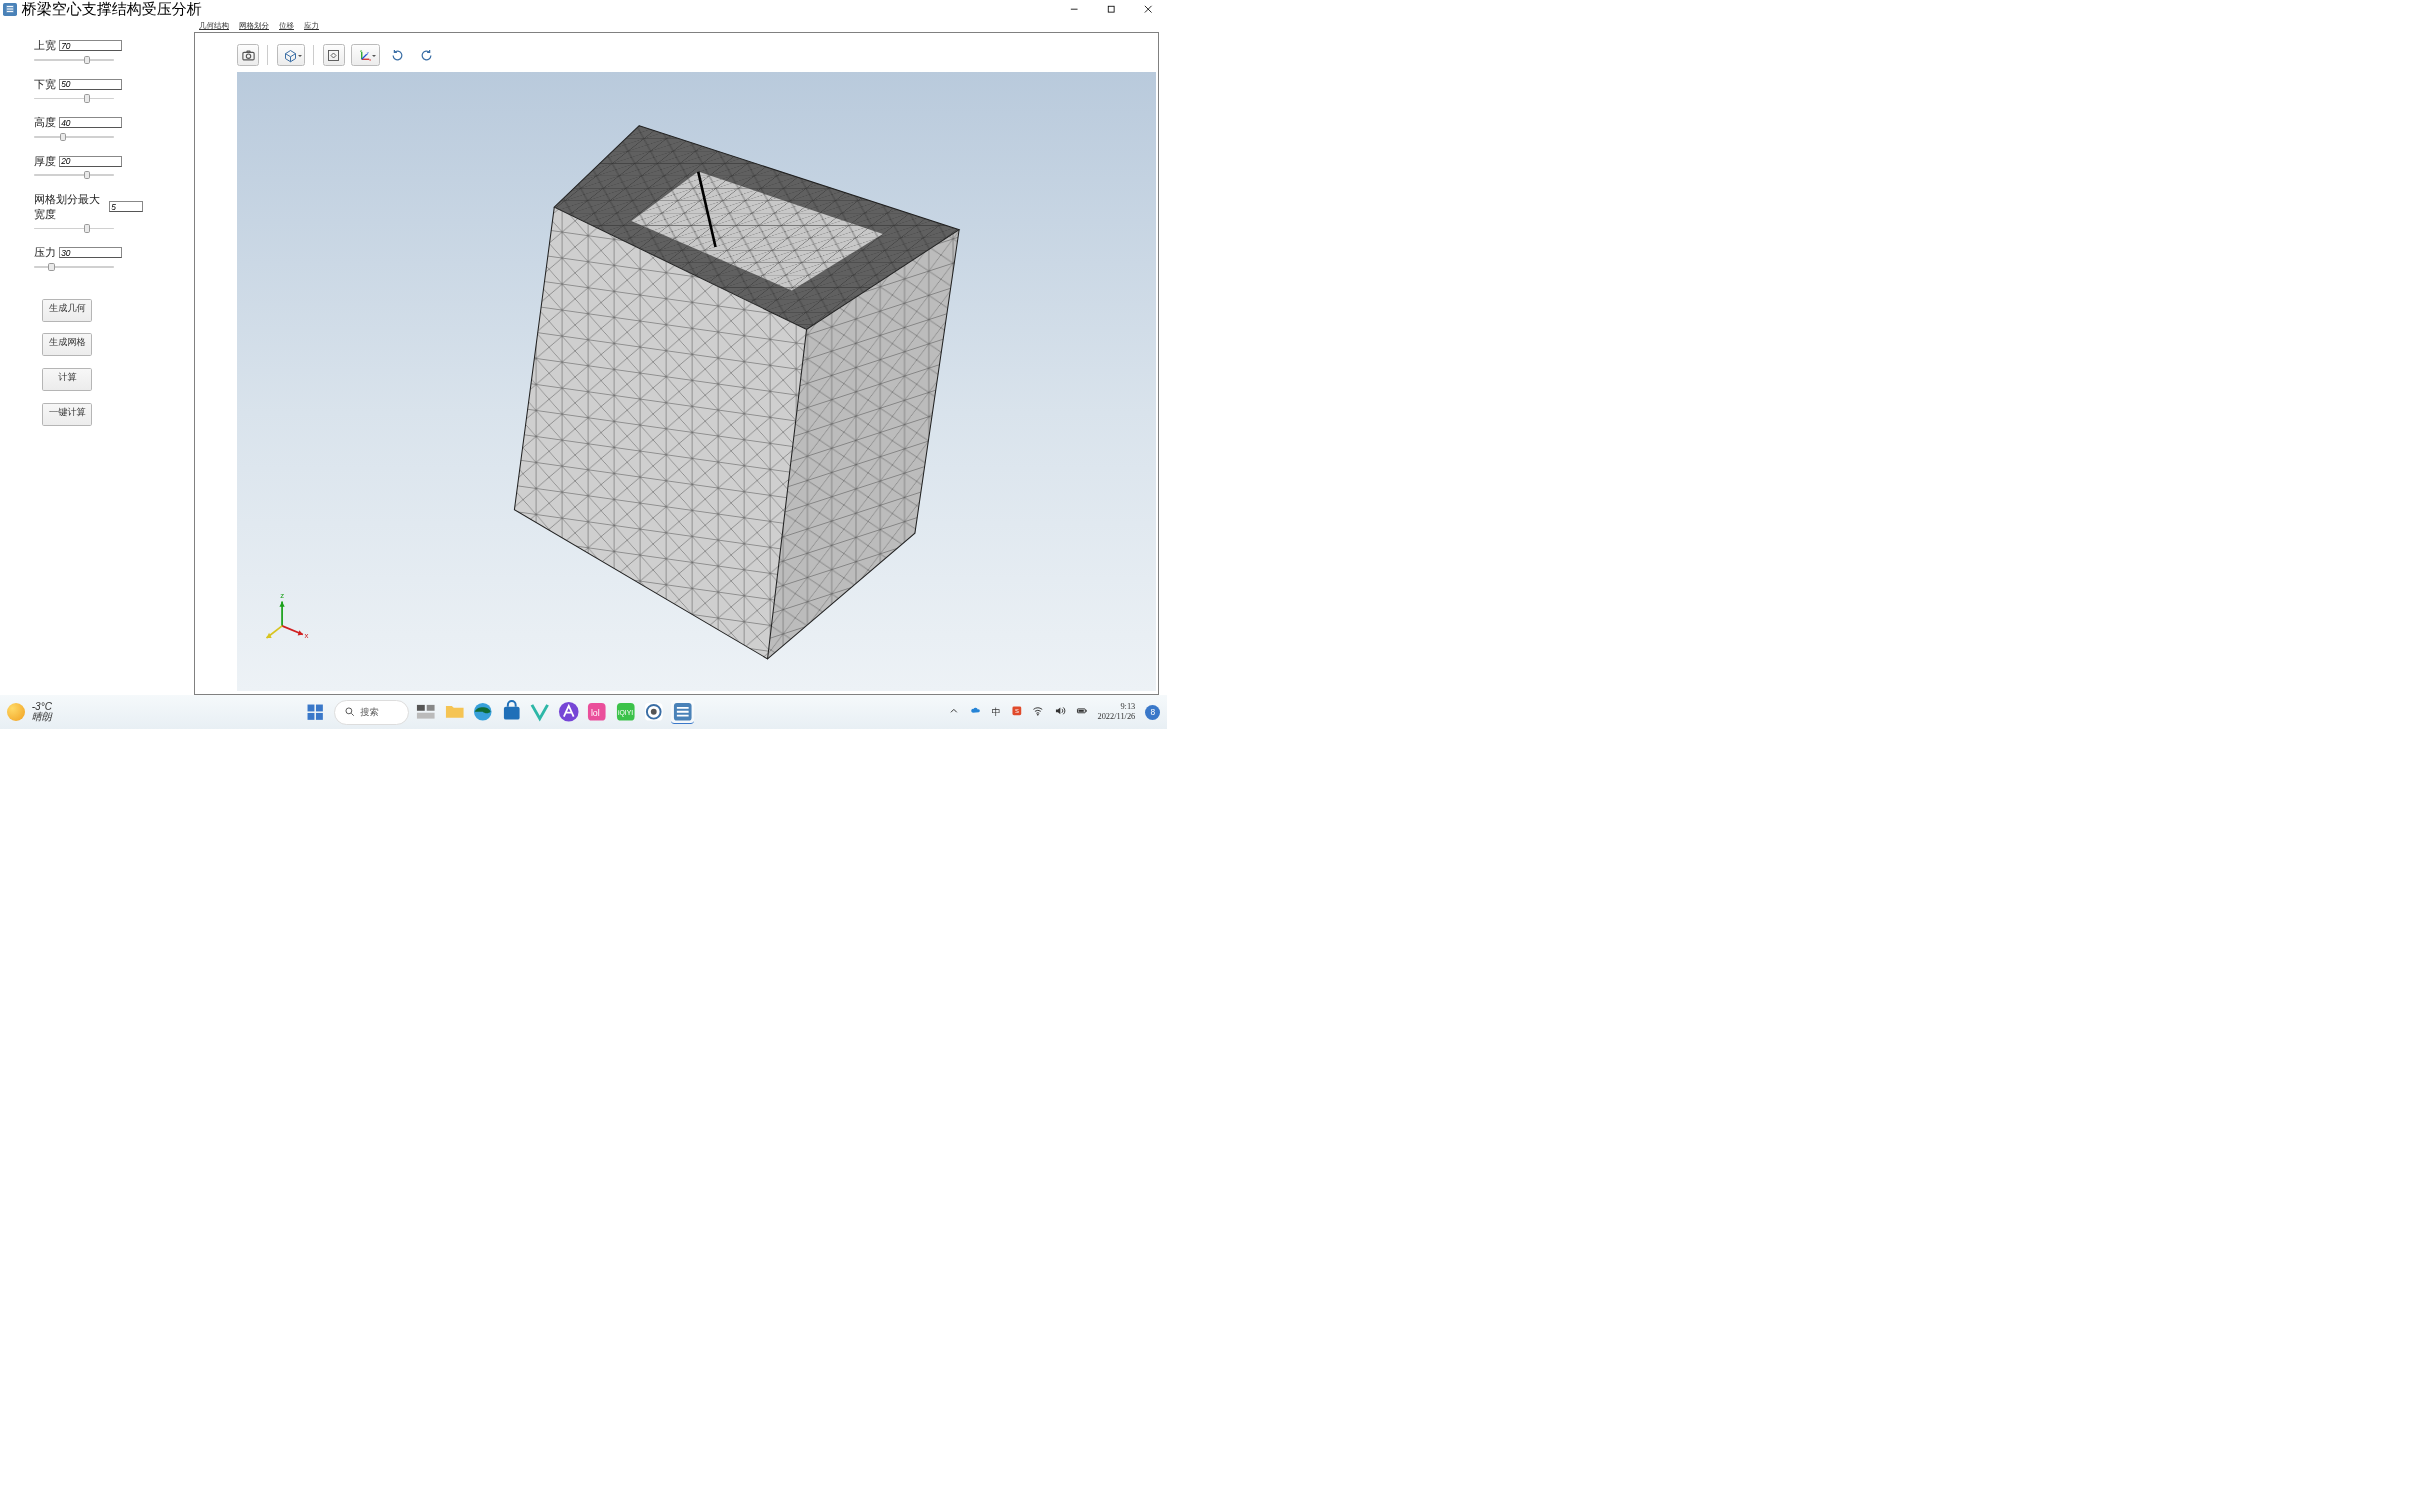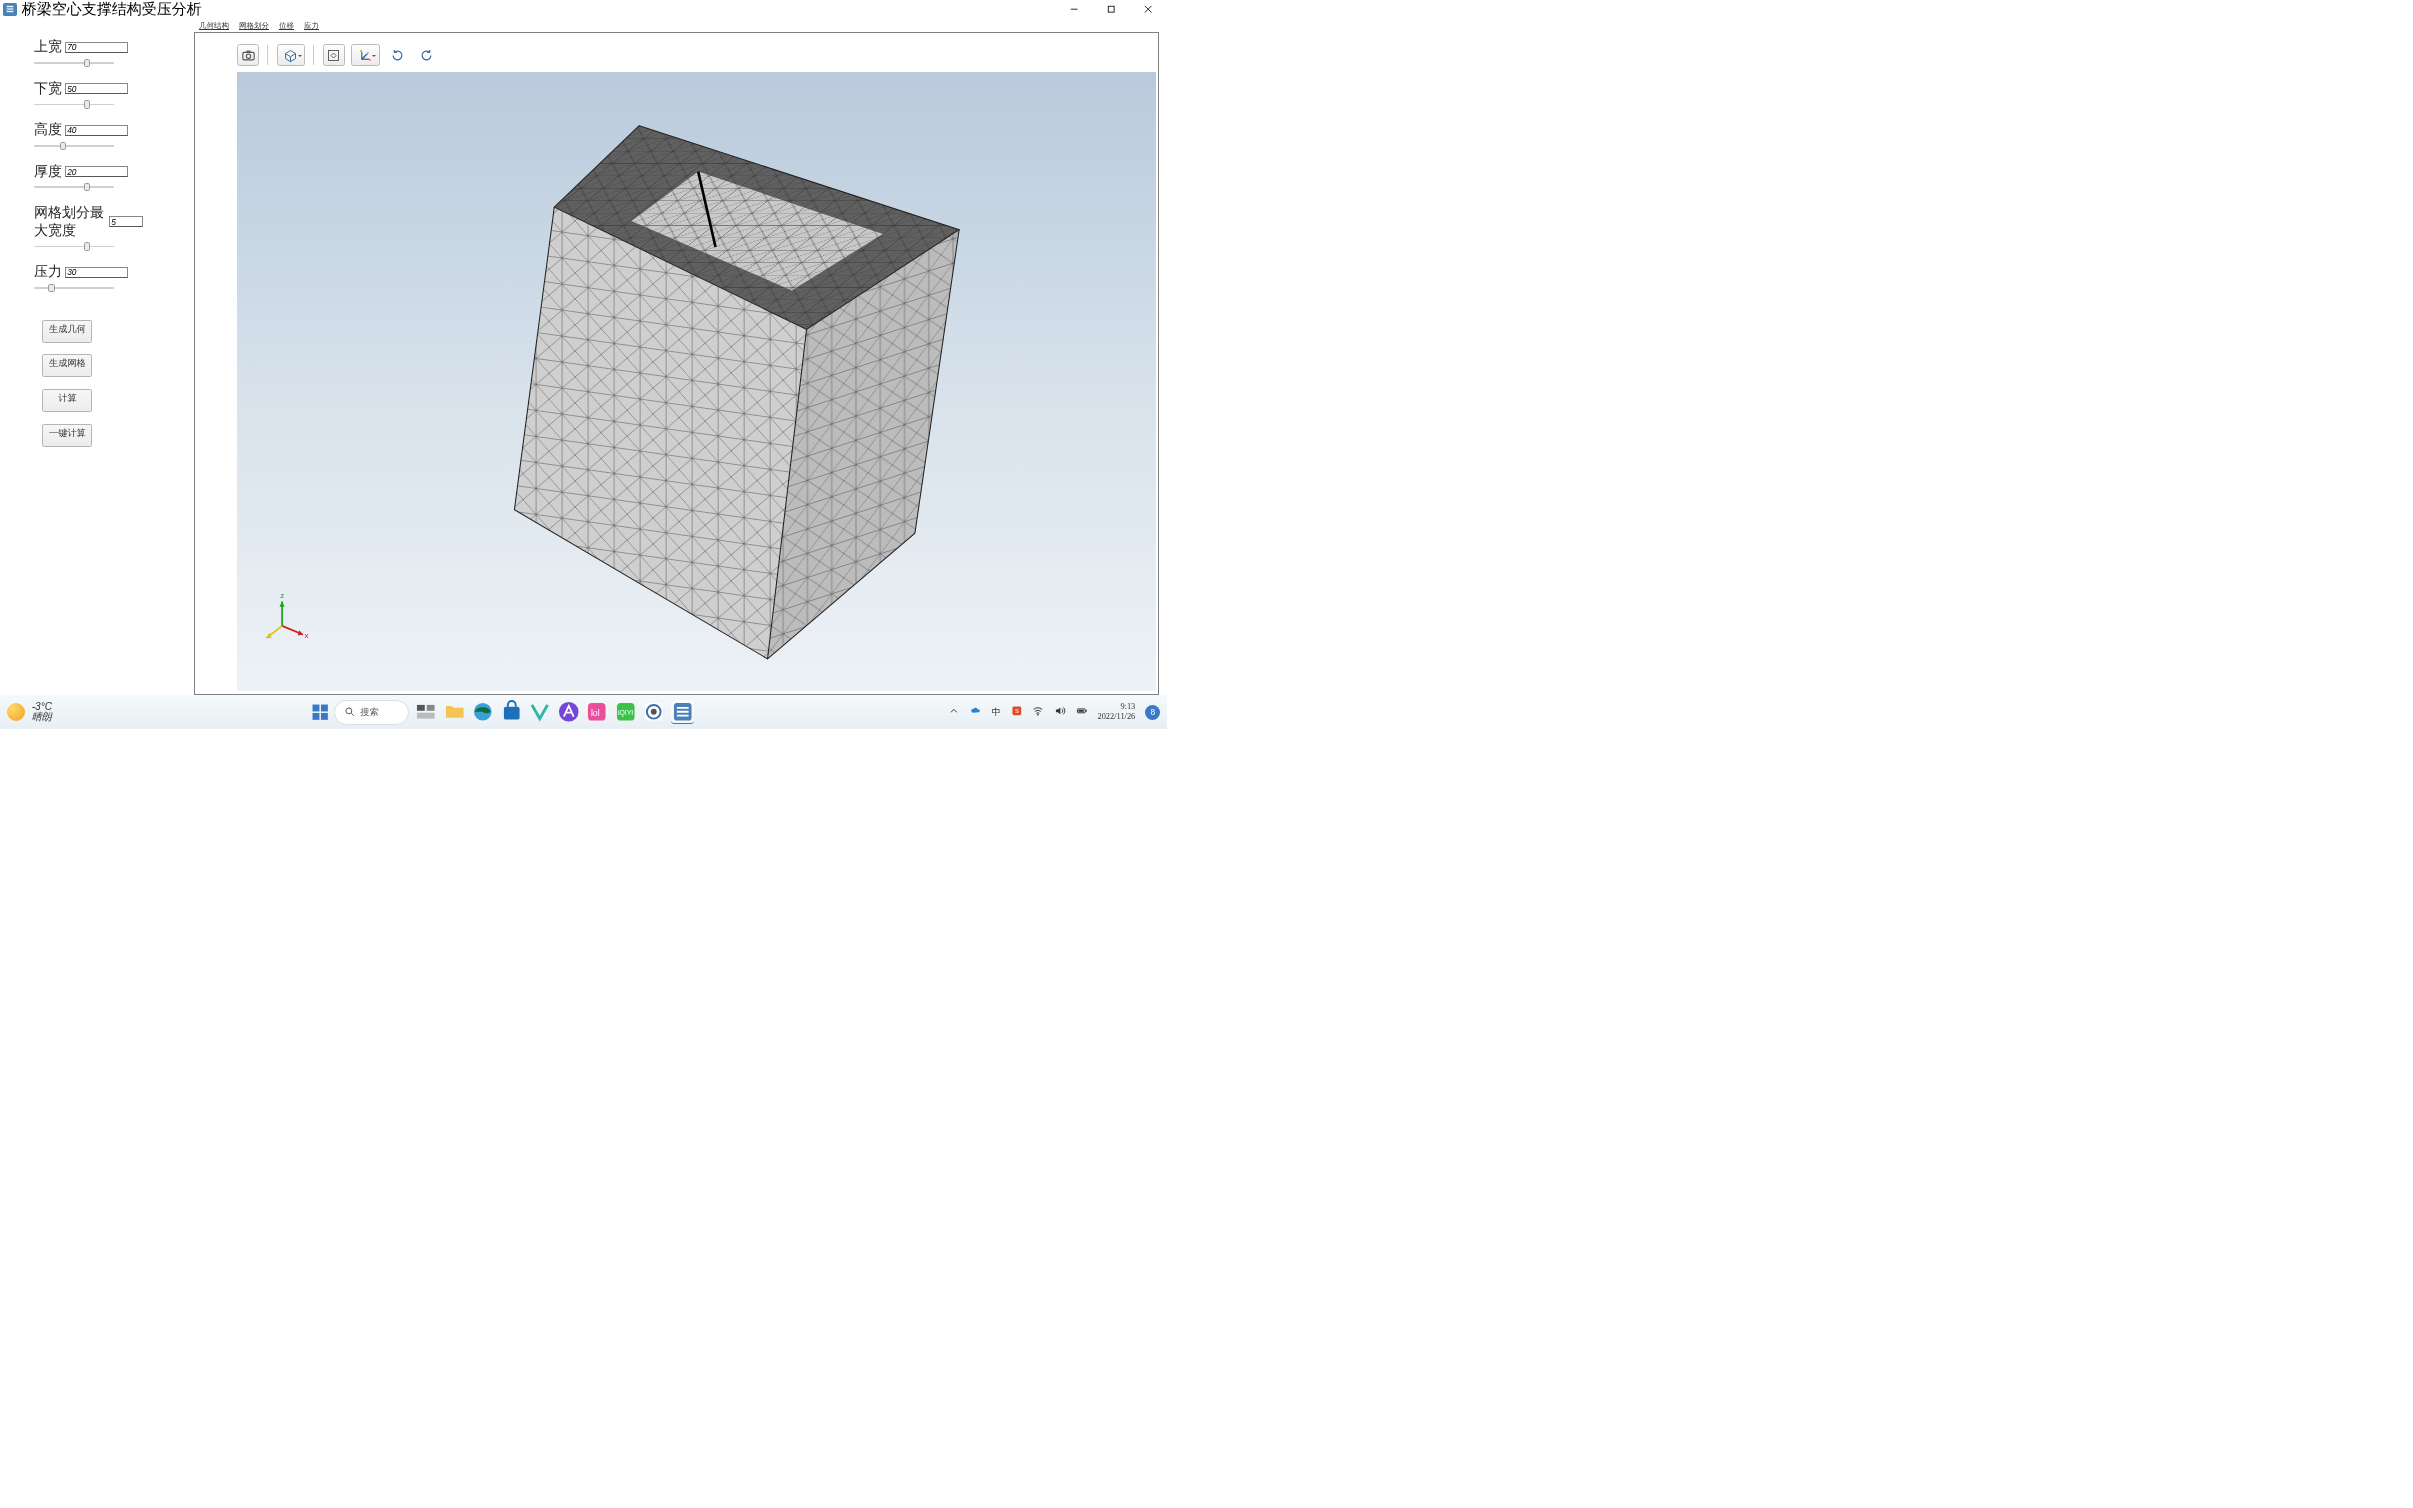--- a/index.html
+++ b/index.html
@@ -14,21 +14,21 @@
 .titlebar .win-controls div { width: 37px; height: 18.4px; display: flex; align-items: center; justify-content: center; cursor: pointer; }
 .titlebar .win-controls svg { width: 8.4px; height: 8.4px; stroke: #000; stroke-width: 1; fill: none; }
 
 
 .app-body { position: absolute; top: 18.4px; bottom: 34px; left: 0; right: 0; display: flex; }
 
 
 .sidebar { width: 151px; padding: 20px 8.4px 8.4px 34px; }
 .param-row { margin-bottom: 11.7px; }
 .param-row .field-row { display: flex; align-items: center; gap: 2.5px; }
-.param-row .label-inline { font-size: 14px; color: #222; }
+.param-row .label-inline { font-size: 11px; color: #222; }
 .param-row input[type="text"] { width: 63px; height: 11px; font-size: 8.4px; padding: 0 1.7px; border: 0.8px solid #888; border-bottom: 0.8px solid #555; background: #fff; font-style: italic; }
 .param-row.wide input[type="text"] { width: 34px; }
 .slider { width: 80px; height: 10px; position: relative; margin-top: 1.7px; }
 .slider .track { position: absolute; left: 0; right: 0; top: 4.2px; height: 1.7px; background: #d0d0d0; border-radius: 0.8px; }
 .slider .thumb { position: absolute; top: 0.8px; width: 6.7px; height: 8.4px; background: #eaeaea; border: 0.8px solid #999; border-radius: 1.7px; }
 .sidebar .btn { display: block; width: 50px; height: 23px; line-height: 17px; text-align: center; font-size: 9.2px; color: #333; background: linear-gradient(#f7f7f7, #ececec); border: 0.8px solid #b5b5b5; border-radius: 1.7px; margin: 0 0 11.7px 8.4px; cursor: pointer; }
 
 
 .main { flex: 1; padding: 0 8.4px 0 0; display: flex; flex-direction: column; margin-left: 43px; }
 .tabs { height: 13.4px; display: flex; gap: 10px; padding: 0 5px; align-items: end; }
@@ -49,21 +49,21 @@
 
 
 .taskbar { position: absolute; bottom: 0; left: 0; right: 0; height: 34px; background: linear-gradient(#f5f9fb, #e8eff4); display: flex; align-items: center; padding: 0 6.7px; gap: 0; }
 .tb-left { display: flex; align-items: center; gap: 6.7px; }
 .weather-icon { width: 18.4px; height: 18.4px; border-radius: 50%; background: radial-gradient(circle at 30% 30%, #ffd966, #f0a020); }
 .weather-text { font-size: 10px; line-height: 10px; color: #333; font-style: italic; }
 .tb-center { margin: 0 auto; display: flex; align-items: center; gap: 5px; }
 .start-btn svg { width: 18.4px; height: 18.4px; }
 .search-pill { display: flex; align-items: center; gap: 5px; background: #fff; border: 0.8px solid #ddd; border-radius: 13.4px; height: 25px; padding: 0 11.7px 0 8.4px; min-width: 75px; }
 .search-pill svg { width: 11.7px; height: 11.7px; stroke: #555; }
-.task-icon { width: 23.5px; height: 23.5px; display: flex; align-items: center; justify-content: flex-end; border-radius: 3.4px; }
+.task-icon { width: 23.5px; height: 23.5px; display: flex; align-items: center; justify-content: flex-start; border-radius: 3.4px; }
 .task-icon.active { background: rgba(255,255,255,0.5); border-bottom: 1.7px solid #3a78c9; }
 .tb-right { display: flex; align-items: center; gap: 10px; font-size: 8.4px; color: #333; }
 .tb-right svg { width: 11.7px; height: 11.7px; }
 .clock { text-align: right; line-height: 10px; font-family: Liberation Serif, serif; }
 .notif-badge { width: 15px; height: 15px; background: #3a78c9; color: #fff; border-radius: 50%; display: flex; align-items: center; justify-content: center; font-size: 8.4px; }
 </style>
 </head>
 <body>
 
 <div class="titlebar">

